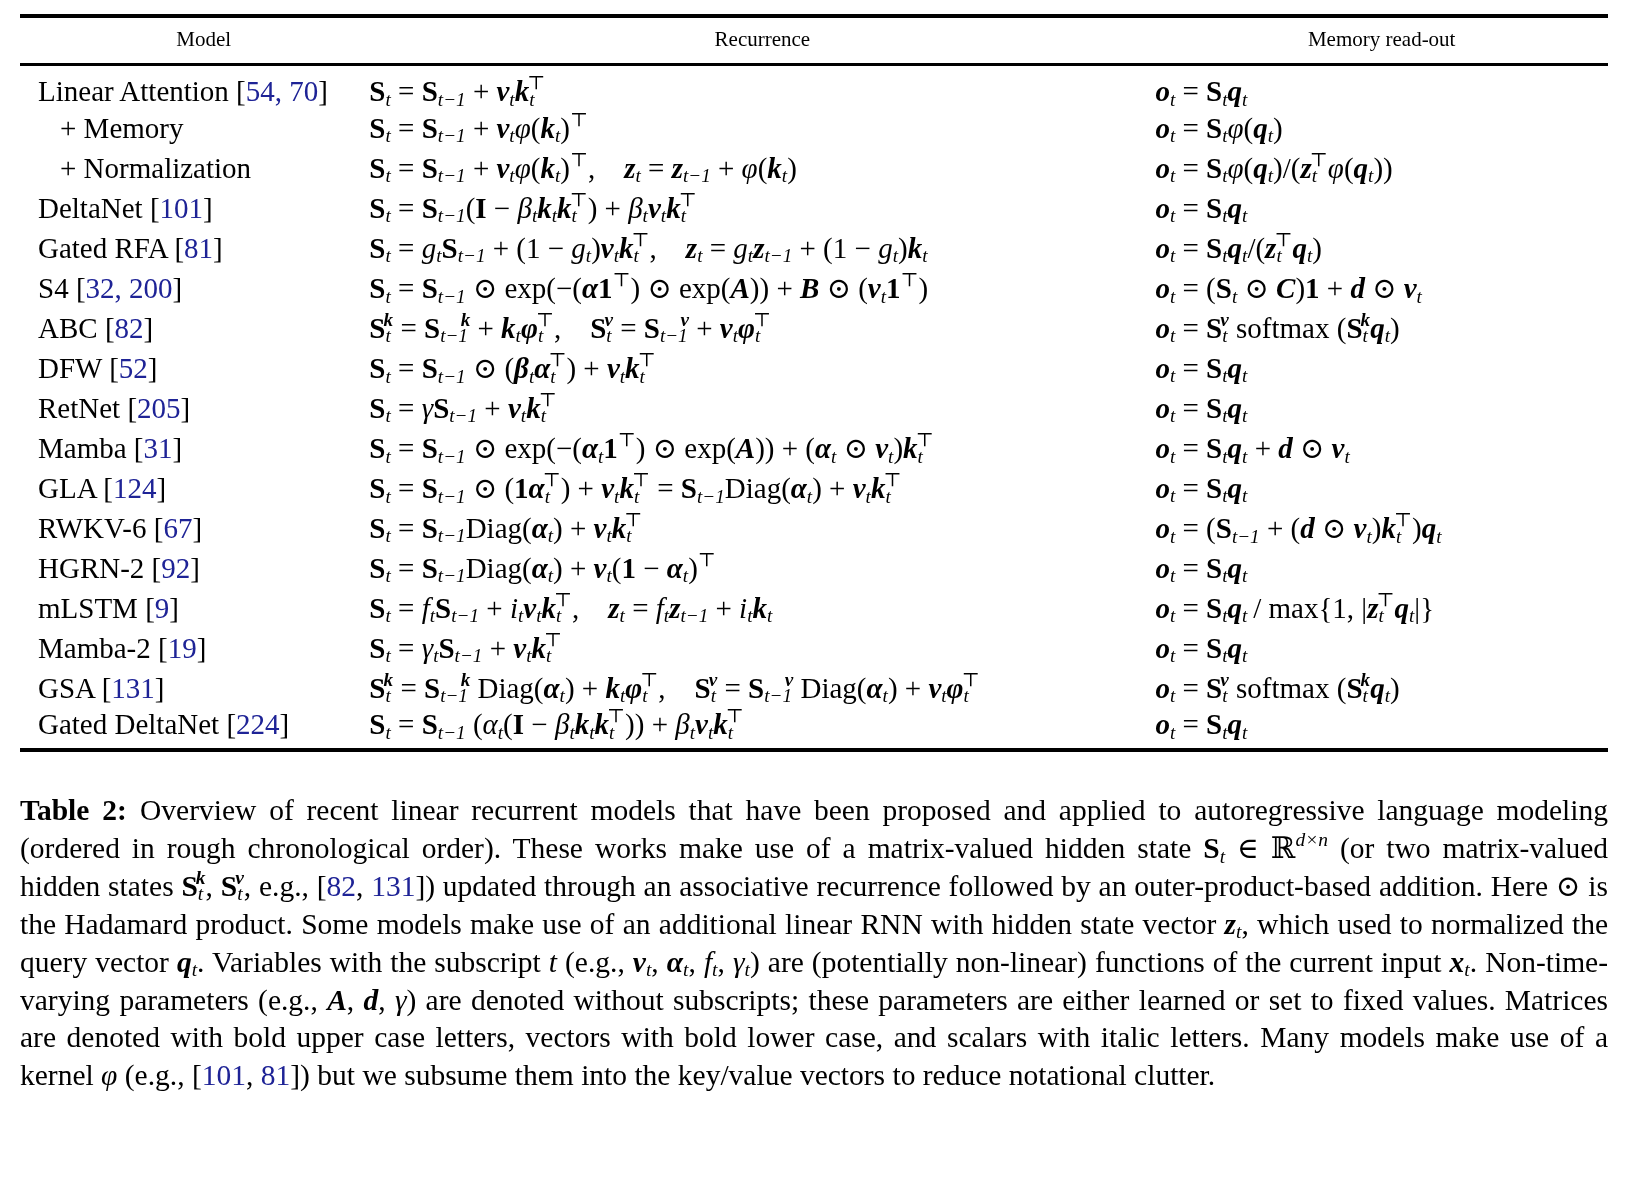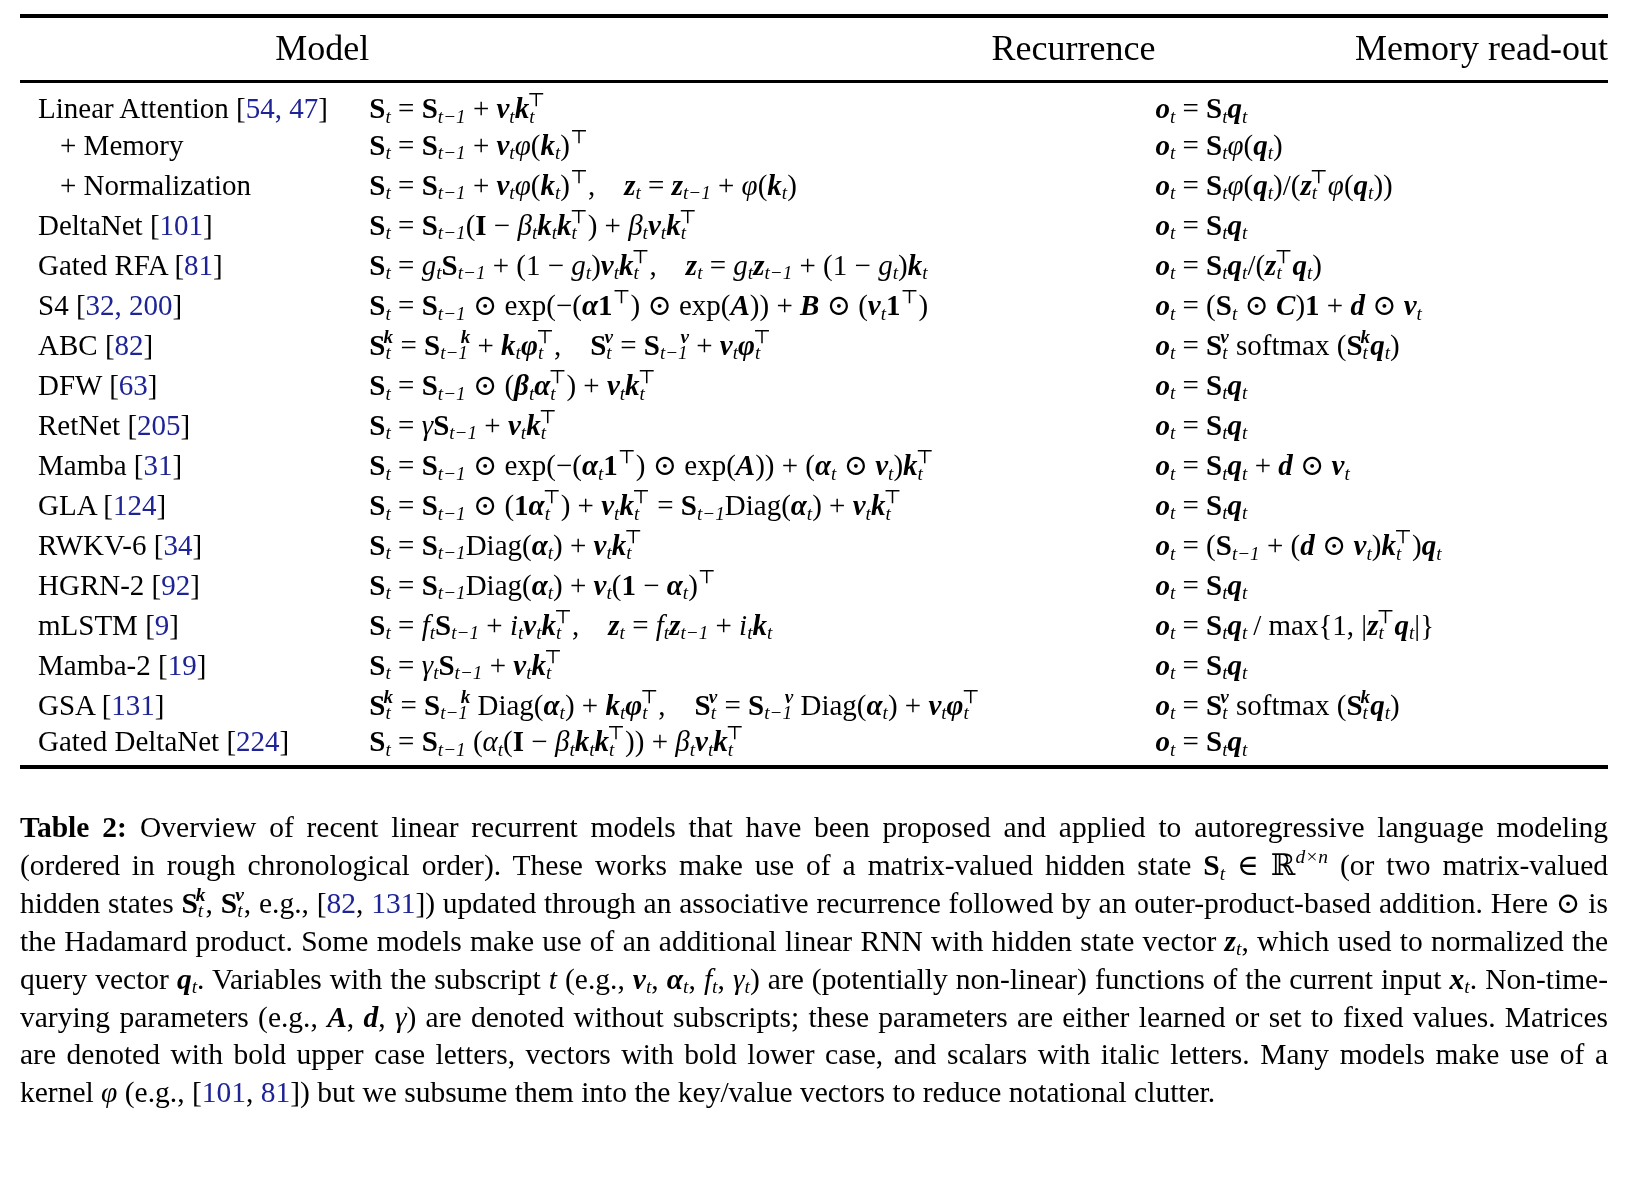--- a/index.html
+++ b/index.html
@@ -20,22 +20,22 @@
     table-layout: fixed;
     border-top: 4px solid #000;
     border-bottom: 4px solid #000;
   }
   col.c1 { width: 22%; }
   col.c2 { width: 49.5%; }
   col.c3 { width: 28.5%; }
 
   thead th {
     font-weight: normal;
-    text-align: right;
-    font-size: 36px;
+    text-align: center;
+    font-size: 21px;
     padding: 9px 0 11px 0;
     border-bottom: 3.5px solid #000;
   }
   thead th:first-child { padding-left: 18px; }
 
   tbody td {
     height: 40px;
     vertical-align: middle;
     padding: 0;
     white-space: nowrap;
@@ -83,21 +83,21 @@
     </colgroup>
     <thead>
       <tr id="thead-row">
           <th>Model</th>
           <th>Recurrence</th>
           <th>Memory read-out</th>
         </tr>
     </thead>
     <tbody id="table-body">
         <tr>
-          <td class="model">Linear Attention [<span class="ref">54</span><span class="ref">, </span><span class="ref">47</span>]</td>
+          <td class="model">Linear Attention [<span class="ref">54</span><span class="ref">, </span><span class="ref">70</span>]</td>
           <td class="math"><span class="mat">S</span><sub>t</sub> = <span class="mat">S</span><sub>t−1</sub> + <span class="vec">v</span><sub>t</sub><span class="vec">k</span><sub>t</sub><sup class="stk">⊤</sup></td>
           <td class="math"><span class="vec">o</span><sub>t</sub> = <span class="mat">S</span><sub>t</sub><span class="vec">q</span><sub>t</sub></td>
         </tr>
         <tr>
           <td class="model indent">+ Memory</td>
           <td class="math"><span class="mat">S</span><sub>t</sub> = <span class="mat">S</span><sub>t−1</sub> + <span class="vec">v</span><sub>t</sub><span class="ita">φ</span>(<span class="vec">k</span><sub>t</sub>)<sup>⊤</sup></td>
           <td class="math"><span class="vec">o</span><sub>t</sub> = <span class="mat">S</span><sub>t</sub><span class="ita">φ</span>(<span class="vec">q</span><sub>t</sub>)</td>
         </tr>
         <tr>
           <td class="model indent">+ Normalization</td>
@@ -118,41 +118,41 @@
           <td class="model">S4 [<span class="ref">32</span><span class="ref">, </span><span class="ref">200</span>]</td>
           <td class="math"><span class="mat">S</span><sub>t</sub> = <span class="mat">S</span><sub>t−1</sub> ⊙ exp(−(<span class="vec">α</span><span class="mat">1</span><sup>⊤</sup>) ⊙ exp(<span class="vec">A</span>)) + <span class="vec">B</span> ⊙ (<span class="vec">v</span><sub>t</sub><span class="mat">1</span><sup>⊤</sup>)</td>
           <td class="math"><span class="vec">o</span><sub>t</sub> = (<span class="mat">S</span><sub>t</sub> ⊙ <span class="vec">C</span>)<span class="mat">1</span> + <span class="vec">d</span> ⊙ <span class="vec">v</span><sub>t</sub></td>
         </tr>
         <tr>
           <td class="model">ABC [<span class="ref">82</span>]</td>
           <td class="math"><span class="mat">S</span><sub>t</sub><sup class="stk"><span class="vec">k</span></sup> = <span class="mat">S</span><sub>t−1</sub><sup class="stk"><span class="vec">k</span></sup> + <span class="vec">k</span><sub>t</sub><span class="vec">φ</span><sub>t</sub><sup class="stk">⊤</sup>, <span class="mat">S</span><sub>t</sub><sup class="stk"><span class="vec">v</span></sup> = <span class="mat">S</span><sub>t−1</sub><sup class="stk"><span class="vec">v</span></sup> + <span class="vec">v</span><sub>t</sub><span class="vec">φ</span><sub>t</sub><sup class="stk">⊤</sup></td>
           <td class="math"><span class="vec">o</span><sub>t</sub> = <span class="mat">S</span><sub>t</sub><sup class="stk"><span class="vec">v</span></sup> softmax (<span class="mat">S</span><sub>t</sub><sup class="stk"><span class="vec">k</span></sup><span class="vec">q</span><sub>t</sub>)</td>
         </tr>
         <tr>
-          <td class="model">DFW [<span class="ref">63</span>]</td>
+          <td class="model">DFW [<span class="ref">52</span>]</td>
           <td class="math"><span class="mat">S</span><sub>t</sub> = <span class="mat">S</span><sub>t−1</sub> ⊙ (<span class="vec">β</span><sub>t</sub><span class="vec">α</span><sub>t</sub><sup class="stk">⊤</sup>) + <span class="vec">v</span><sub>t</sub><span class="vec">k</span><sub>t</sub><sup class="stk">⊤</sup></td>
           <td class="math"><span class="vec">o</span><sub>t</sub> = <span class="mat">S</span><sub>t</sub><span class="vec">q</span><sub>t</sub></td>
         </tr>
         <tr>
           <td class="model">RetNet [<span class="ref">205</span>]</td>
           <td class="math"><span class="mat">S</span><sub>t</sub> = <span class="ita">γ</span><span class="mat">S</span><sub>t−1</sub> + <span class="vec">v</span><sub>t</sub><span class="vec">k</span><sub>t</sub><sup class="stk">⊤</sup></td>
           <td class="math"><span class="vec">o</span><sub>t</sub> = <span class="mat">S</span><sub>t</sub><span class="vec">q</span><sub>t</sub></td>
         </tr>
         <tr>
           <td class="model">Mamba [<span class="ref">31</span>]</td>
           <td class="math"><span class="mat">S</span><sub>t</sub> = <span class="mat">S</span><sub>t−1</sub> ⊙ exp(−(<span class="vec">α</span><sub>t</sub><span class="mat">1</span><sup>⊤</sup>) ⊙ exp(<span class="vec">A</span>)) + (<span class="vec">α</span><sub>t</sub> ⊙ <span class="vec">v</span><sub>t</sub>)<span class="vec">k</span><sub>t</sub><sup class="stk">⊤</sup></td>
           <td class="math"><span class="vec">o</span><sub>t</sub> = <span class="mat">S</span><sub>t</sub><span class="vec">q</span><sub>t</sub> + <span class="vec">d</span> ⊙ <span class="vec">v</span><sub>t</sub></td>
         </tr>
         <tr>
           <td class="model">GLA [<span class="ref">124</span>]</td>
           <td class="math"><span class="mat">S</span><sub>t</sub> = <span class="mat">S</span><sub>t−1</sub> ⊙ (<span class="mat">1</span><span class="vec">α</span><sub>t</sub><sup class="stk">⊤</sup>) + <span class="vec">v</span><sub>t</sub><span class="vec">k</span><sub>t</sub><sup class="stk">⊤</sup> = <span class="mat">S</span><sub>t−1</sub>Diag(<span class="vec">α</span><sub>t</sub>) + <span class="vec">v</span><sub>t</sub><span class="vec">k</span><sub>t</sub><sup class="stk">⊤</sup></td>
           <td class="math"><span class="vec">o</span><sub>t</sub> = <span class="mat">S</span><sub>t</sub><span class="vec">q</span><sub>t</sub></td>
         </tr>
         <tr>
-          <td class="model">RWKV-6 [<span class="ref">34</span>]</td>
+          <td class="model">RWKV-6 [<span class="ref">67</span>]</td>
           <td class="math"><span class="mat">S</span><sub>t</sub> = <span class="mat">S</span><sub>t−1</sub>Diag(<span class="vec">α</span><sub>t</sub>) + <span class="vec">v</span><sub>t</sub><span class="vec">k</span><sub>t</sub><sup class="stk">⊤</sup></td>
           <td class="math"><span class="vec">o</span><sub>t</sub> = (<span class="mat">S</span><sub>t−1</sub> + (<span class="vec">d</span> ⊙ <span class="vec">v</span><sub>t</sub>)<span class="vec">k</span><sub>t</sub><sup class="stk">⊤</sup>)<span class="vec">q</span><sub>t</sub></td>
         </tr>
         <tr>
           <td class="model">HGRN-2 [<span class="ref">92</span>]</td>
           <td class="math"><span class="mat">S</span><sub>t</sub> = <span class="mat">S</span><sub>t−1</sub>Diag(<span class="vec">α</span><sub>t</sub>) + <span class="vec">v</span><sub>t</sub>(<span class="mat">1</span> − <span class="vec">α</span><sub>t</sub>)<sup>⊤</sup></td>
           <td class="math"><span class="vec">o</span><sub>t</sub> = <span class="mat">S</span><sub>t</sub><span class="vec">q</span><sub>t</sub></td>
         </tr>
         <tr>
           <td class="model">mLSTM [<span class="ref">9</span>]</td>

